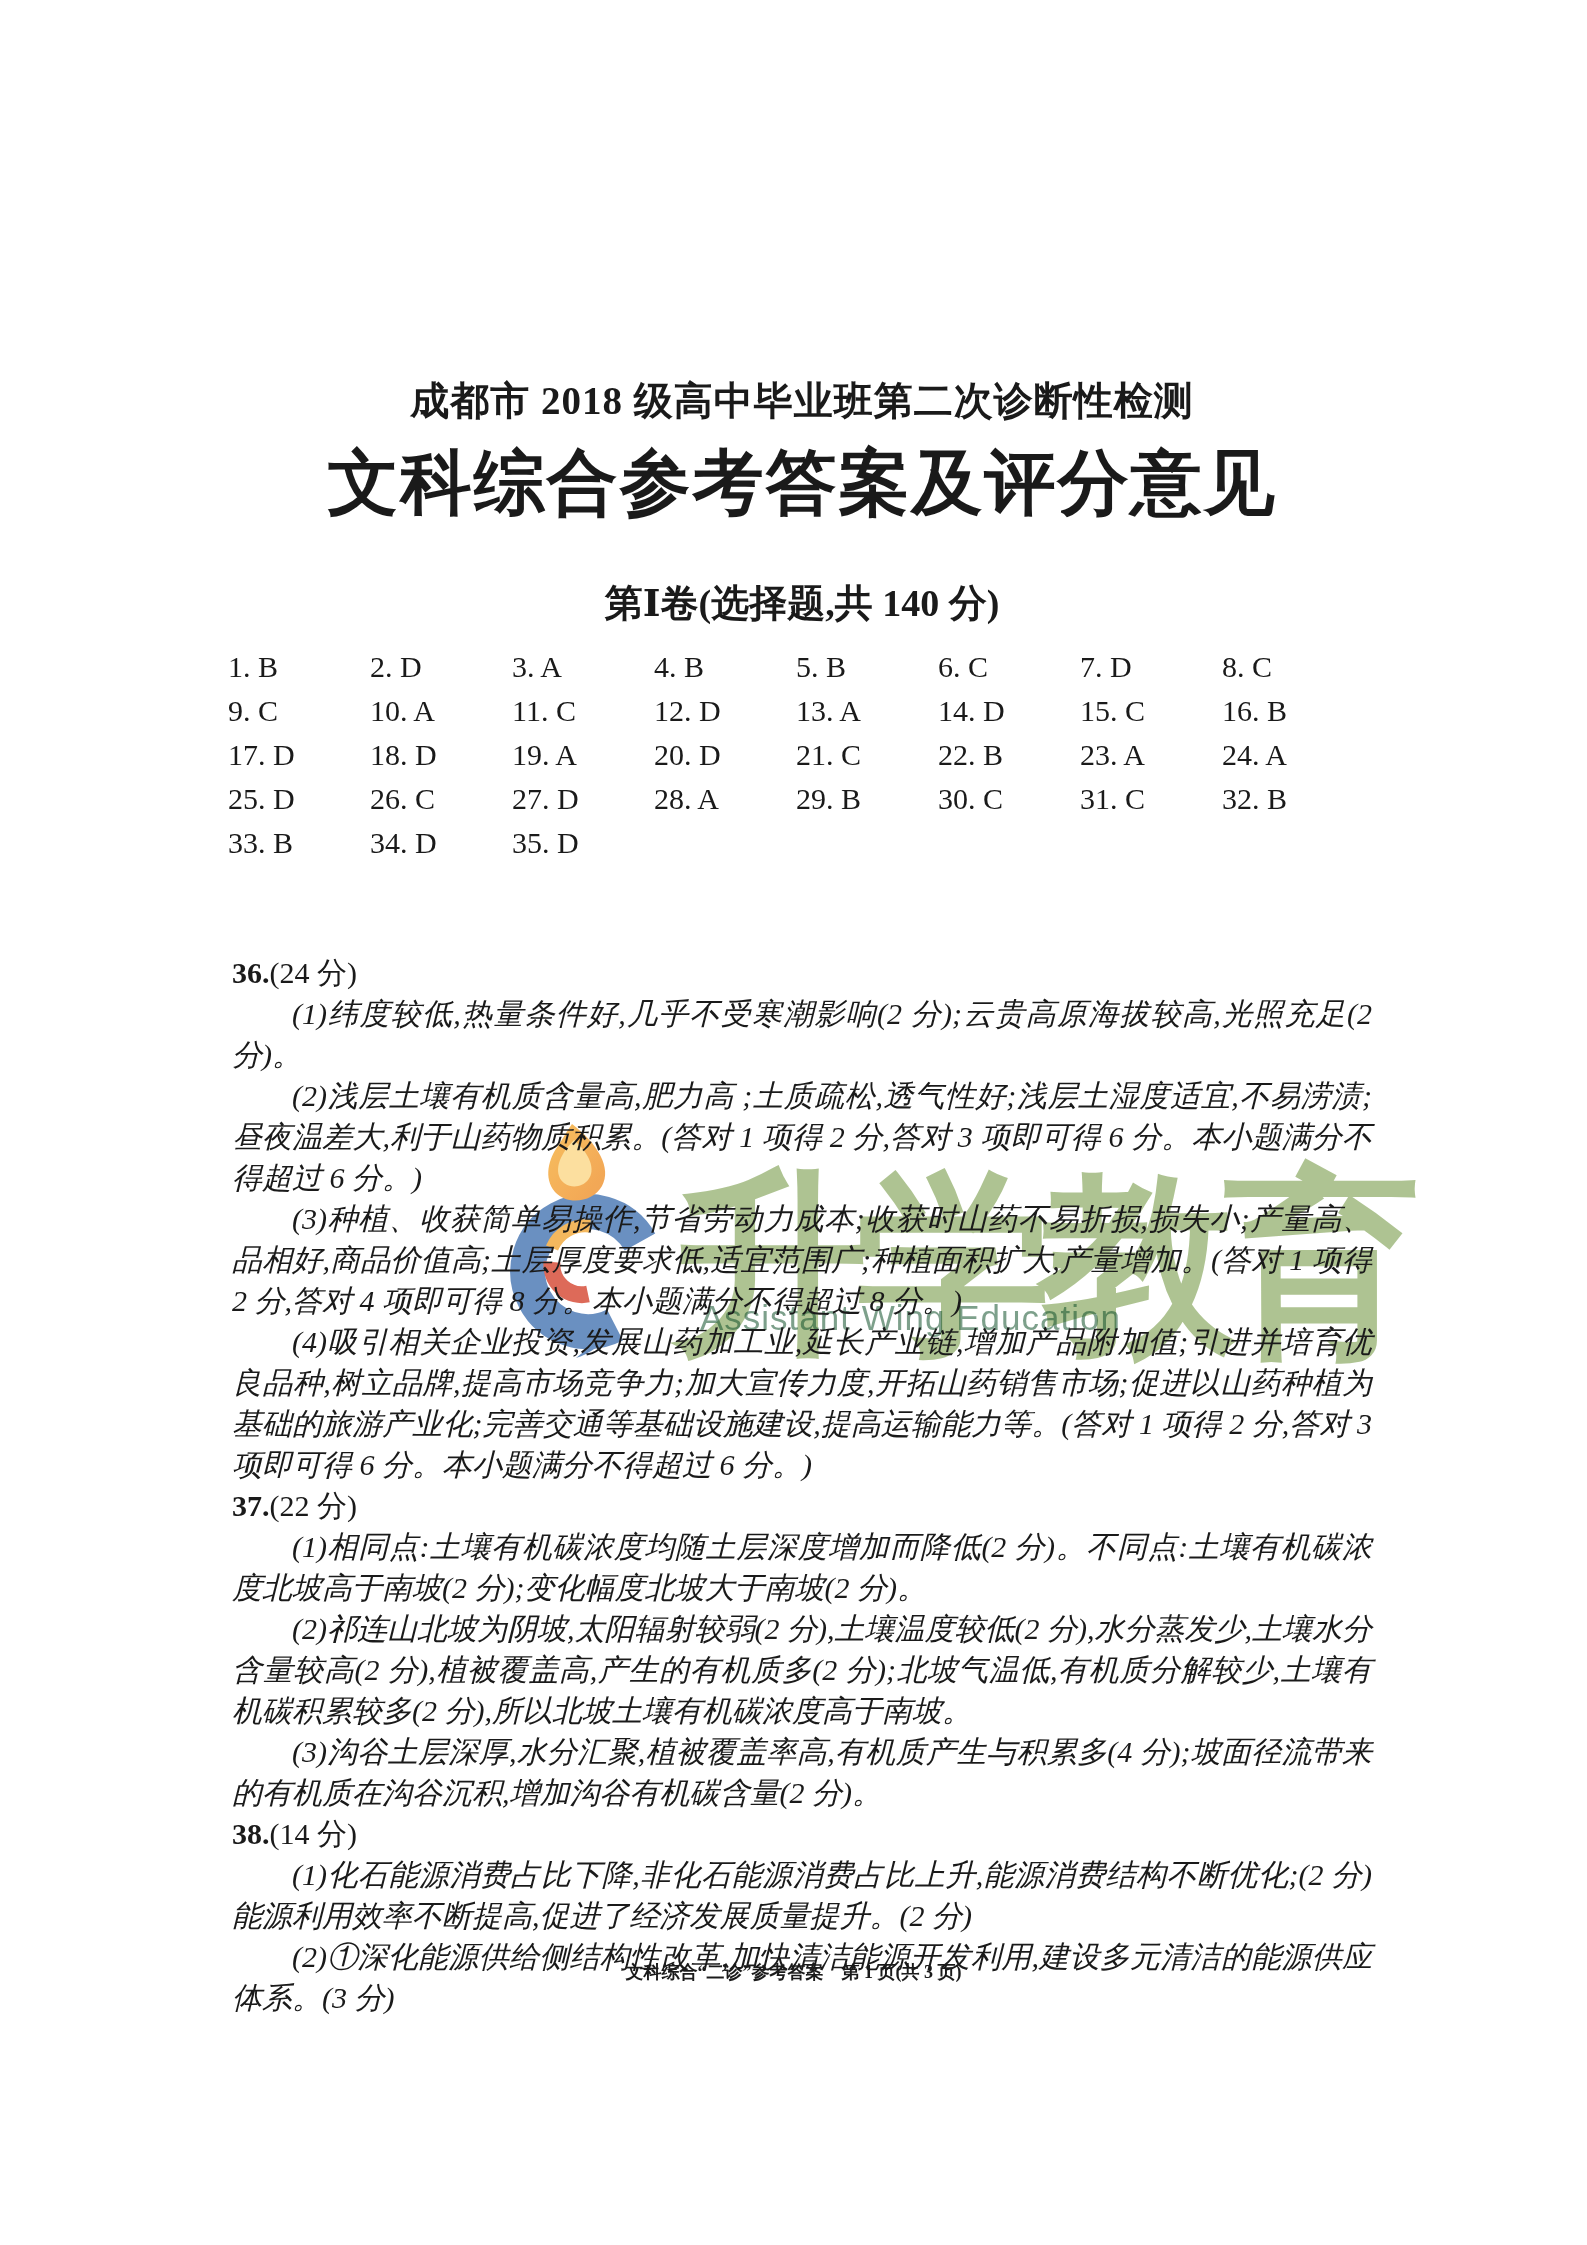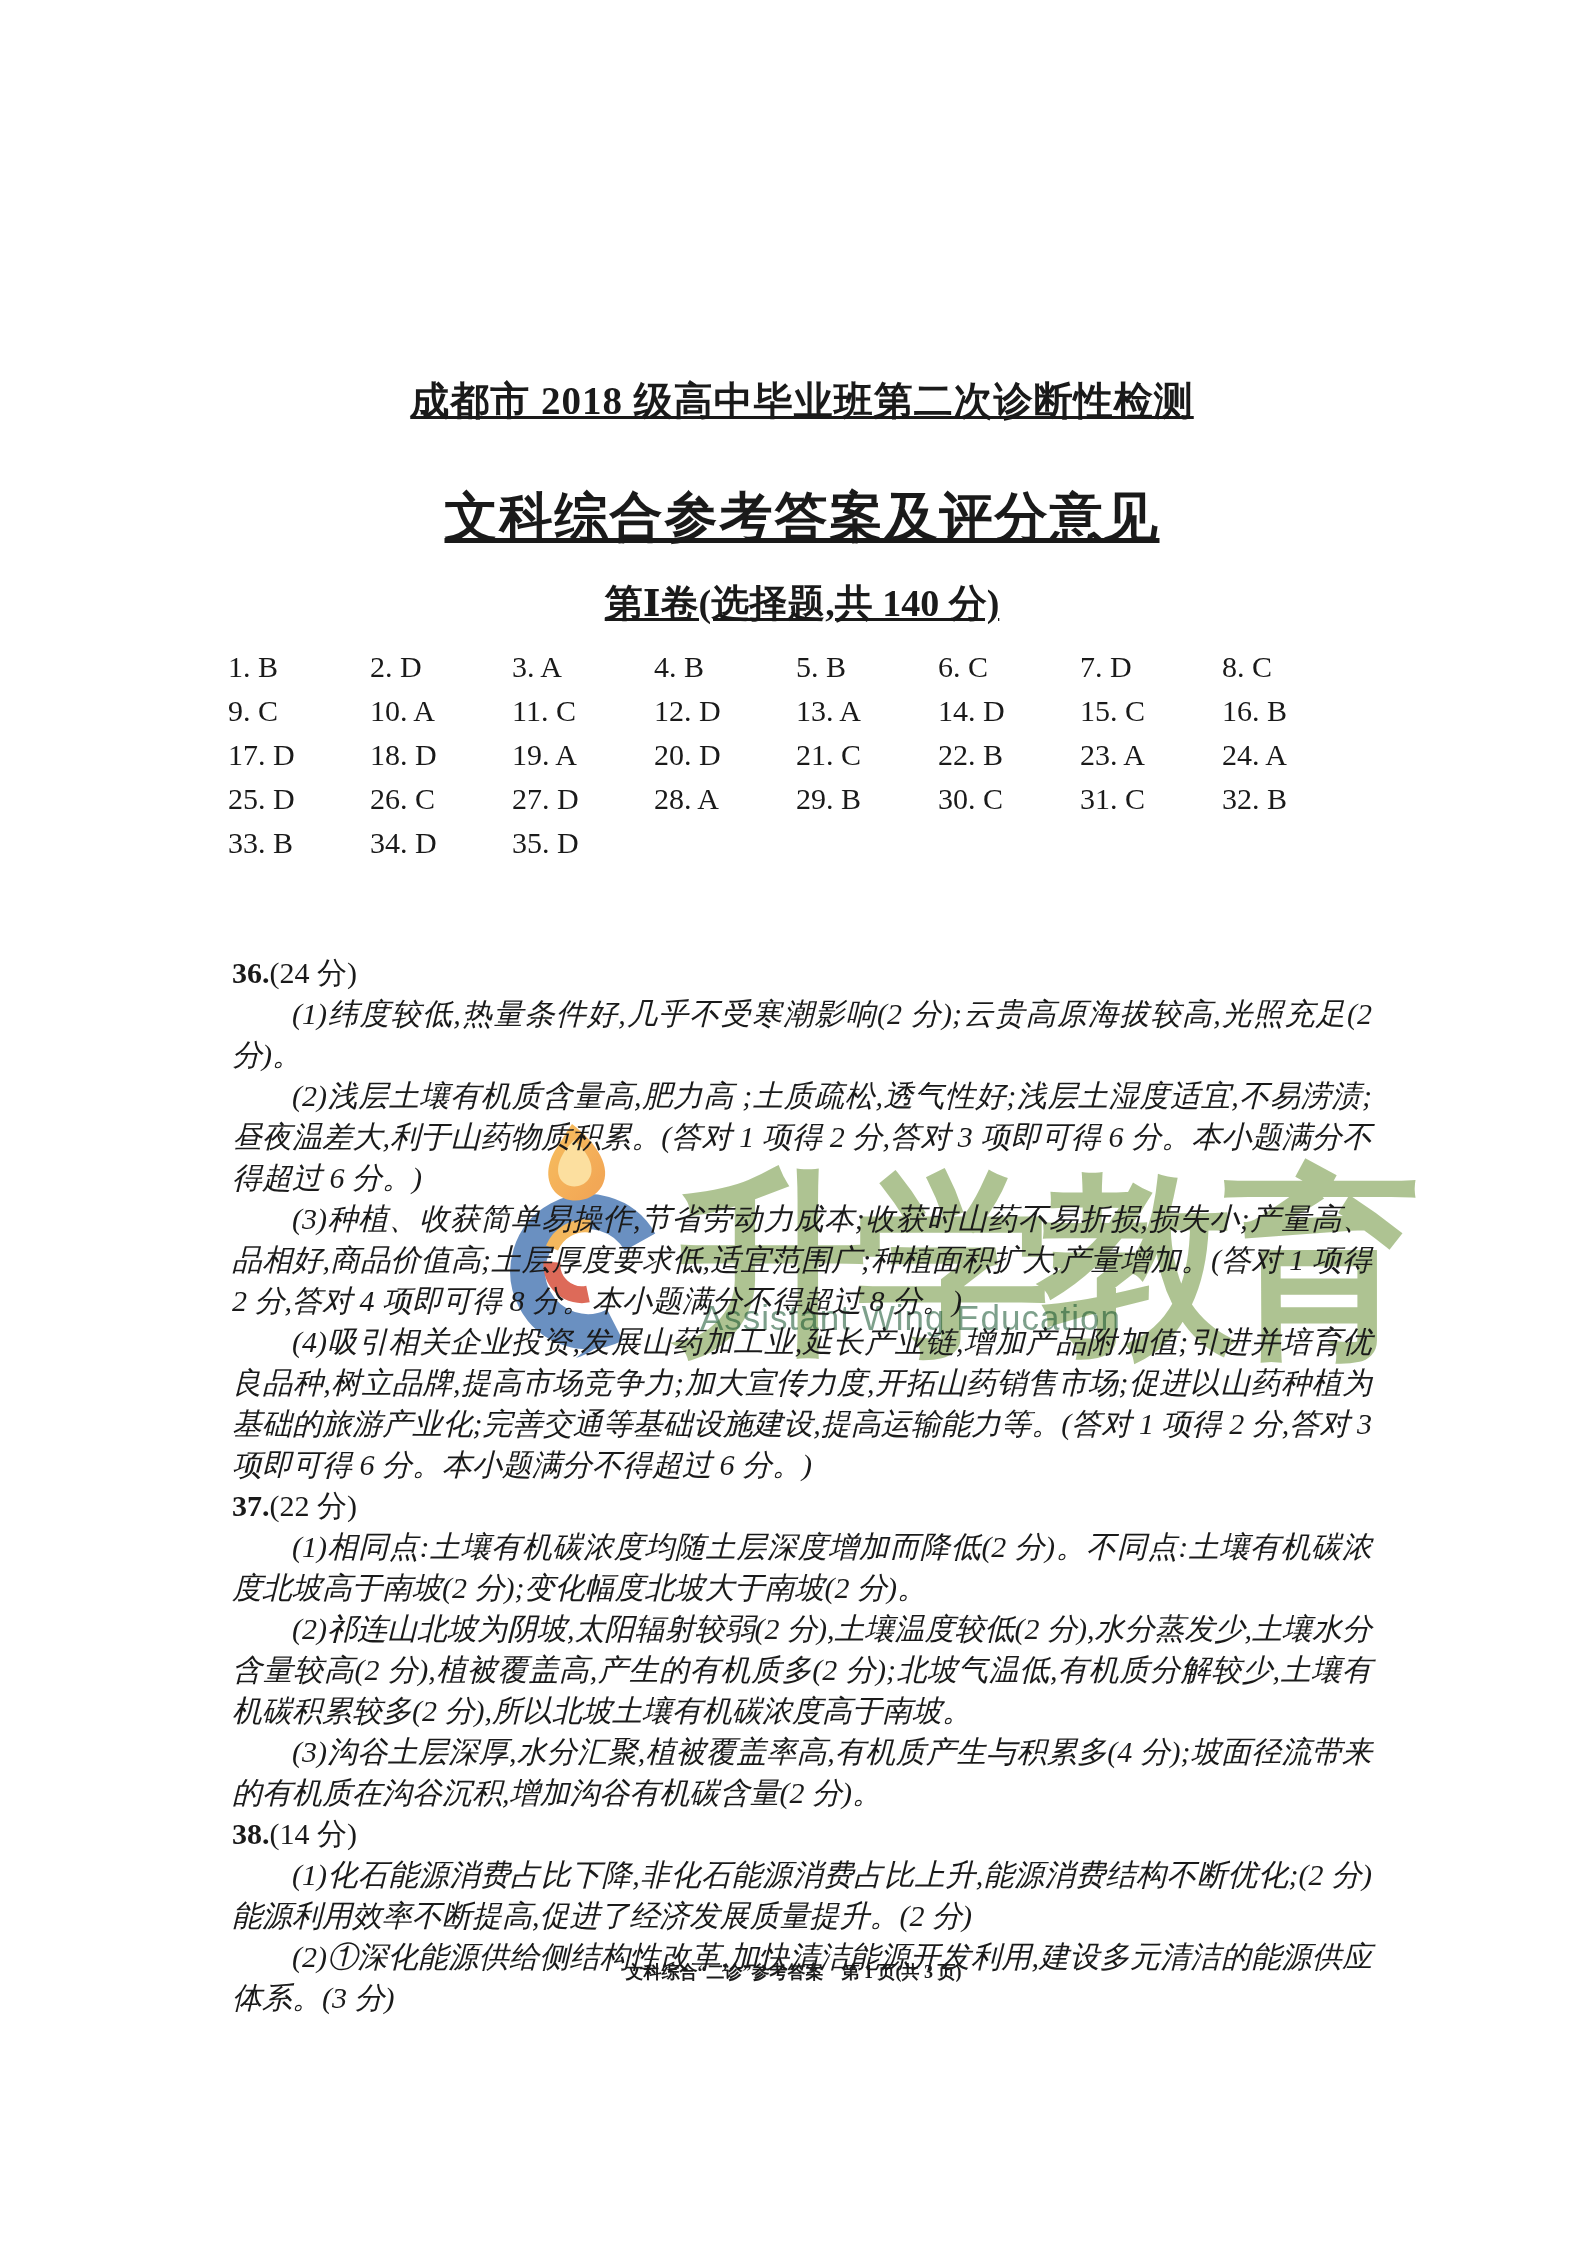--- a/index.html
+++ b/index.html
@@ -22,23 +22,23 @@
     color:#4d7c0f;opacity:.45;
   }
   .wm-en{
     position:absolute;left:700px;top:1298px;
     font-size:35px;letter-spacing:1px;white-space:nowrap;
     color:#14532d;opacity:.55;
     font-family:"Liberation Sans","DejaVu Sans",sans-serif;
   }
   
   .content{position:absolute;inset:0;z-index:2;}
-  .centered{position:absolute;left:17px;right:0;text-align:center;white-space:nowrap;text-decoration:underline;}
+  .centered{position:absolute;left:17px;right:0;text-align:center;white-space:nowrap;}
   .title1{top:374px;font-size:39px;font-weight:bold;letter-spacing:1px;}
-  .title2{top:436px;font-size:53px;font-weight:bold;letter-spacing:2px;margin-top:46px;}
+  .title2{top:436px;font-size:71px;font-weight:bold;letter-spacing:2px;}
   .s1head{top:578px;font-size:38px;font-weight:bold;}
   .s2head{top:892px;font-size:38px;font-weight:bold;}
   .answers{
     position:absolute;left:228px;top:650px;width:1180px;
     display:grid;grid-template-columns:repeat(8,142px);
     grid-auto-rows:44px;
     font-size:30px;
   }
   .answers span{white-space:nowrap;}
   .flow{

